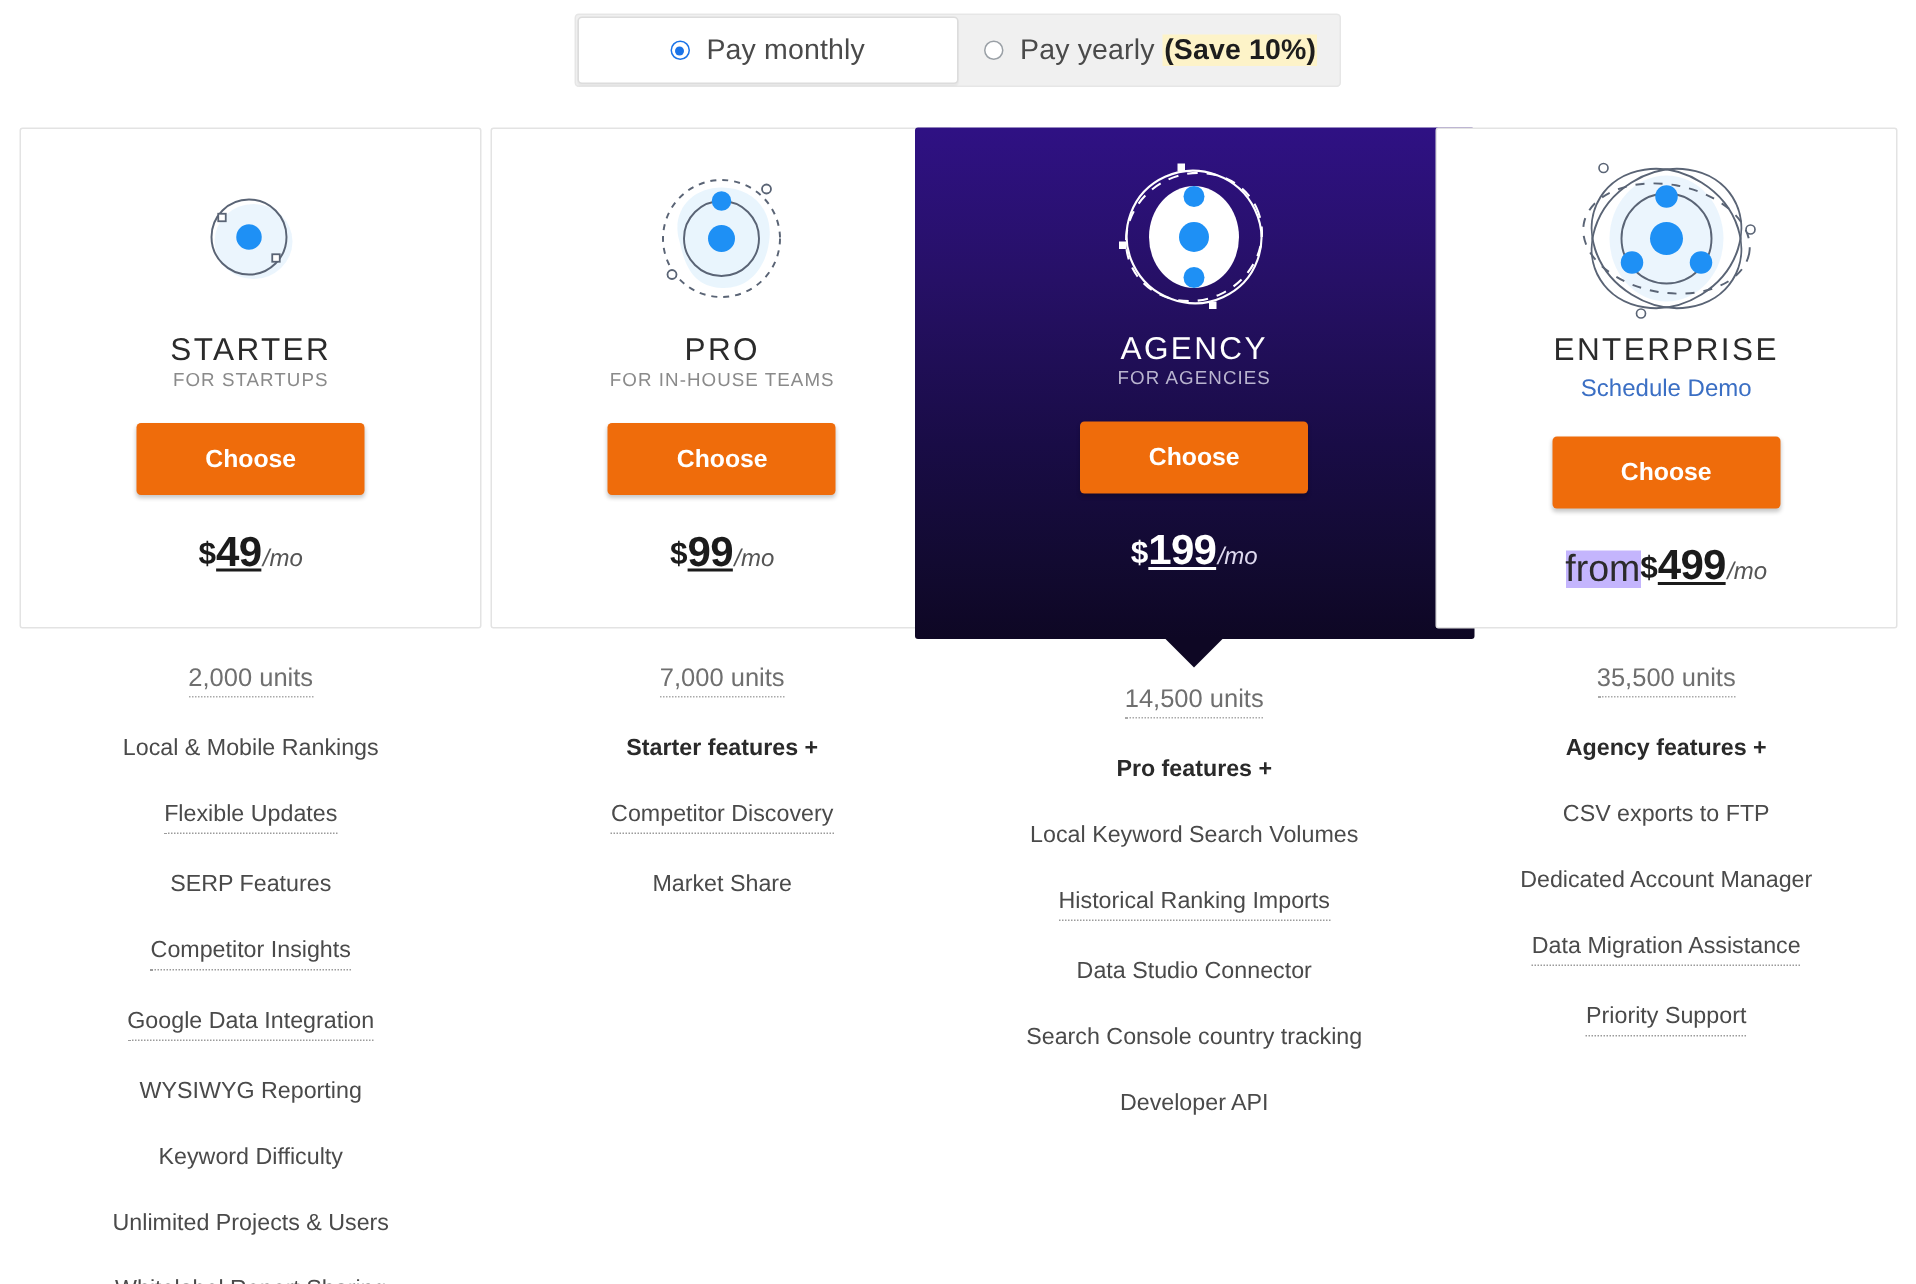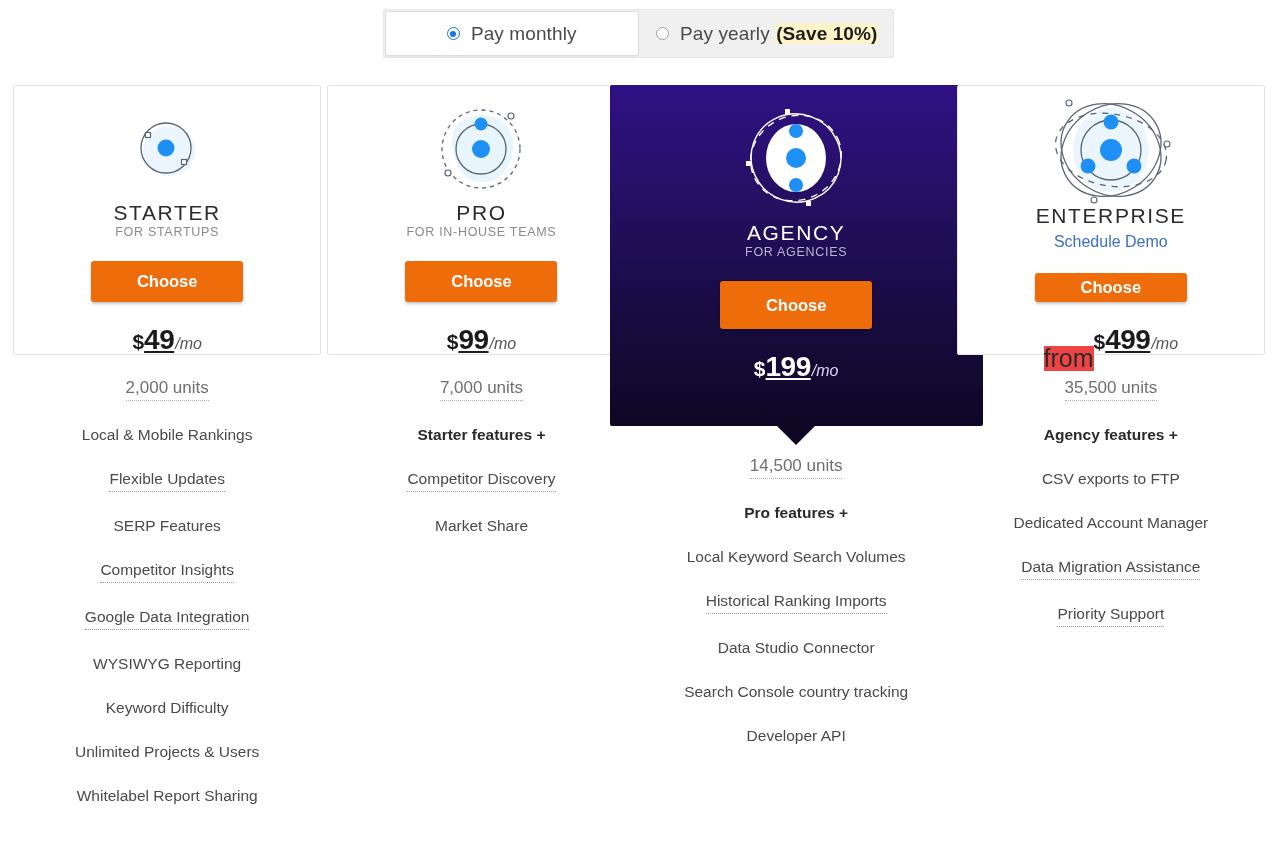--- a/index.html
+++ b/index.html
@@ -79,21 +79,21 @@
   .plan-col {
     width: 315px;
     display: flex;
     flex-direction: column;
     align-items: center;
   }
 
   .plan-card {
     position: relative;
     width: 308px;
-    height: 270px;
+    height: 334px;
     border: 1px solid #e3e3e3;
     background: #ffffff;
     display: flex;
     flex-direction: column;
     align-items: center;
     border-radius: 2px;
   }
   .plan-card.featured {
     border: none;
     background: linear-gradient(180deg, #2f1184 0%, #261066 30%, #190c46 62%, #120a31 85%, #0e0724 100%);
@@ -163,25 +163,25 @@
     margin-top: 24px;
     display: flex;
     align-items: baseline;
     justify-content: center;
     color: #1b1b1b;
   }
   .featured .price-row { color: #ffffff; }
   .price-from {
     font-size: 25px;
     color: #2b2b2b;
-    background: #ef4444;
+    background: #c4b5fd;
     line-height: 1;
     align-self: center;
     position: relative;
-    top: 18px;
+    top: 2px;
   }
   .price-cur {
     font-size: 21px;
     font-weight: bold;
     align-self: flex-start;
     position: relative;
     top: 4px;
   }
   .price-amt {
     font-size: 28px;

